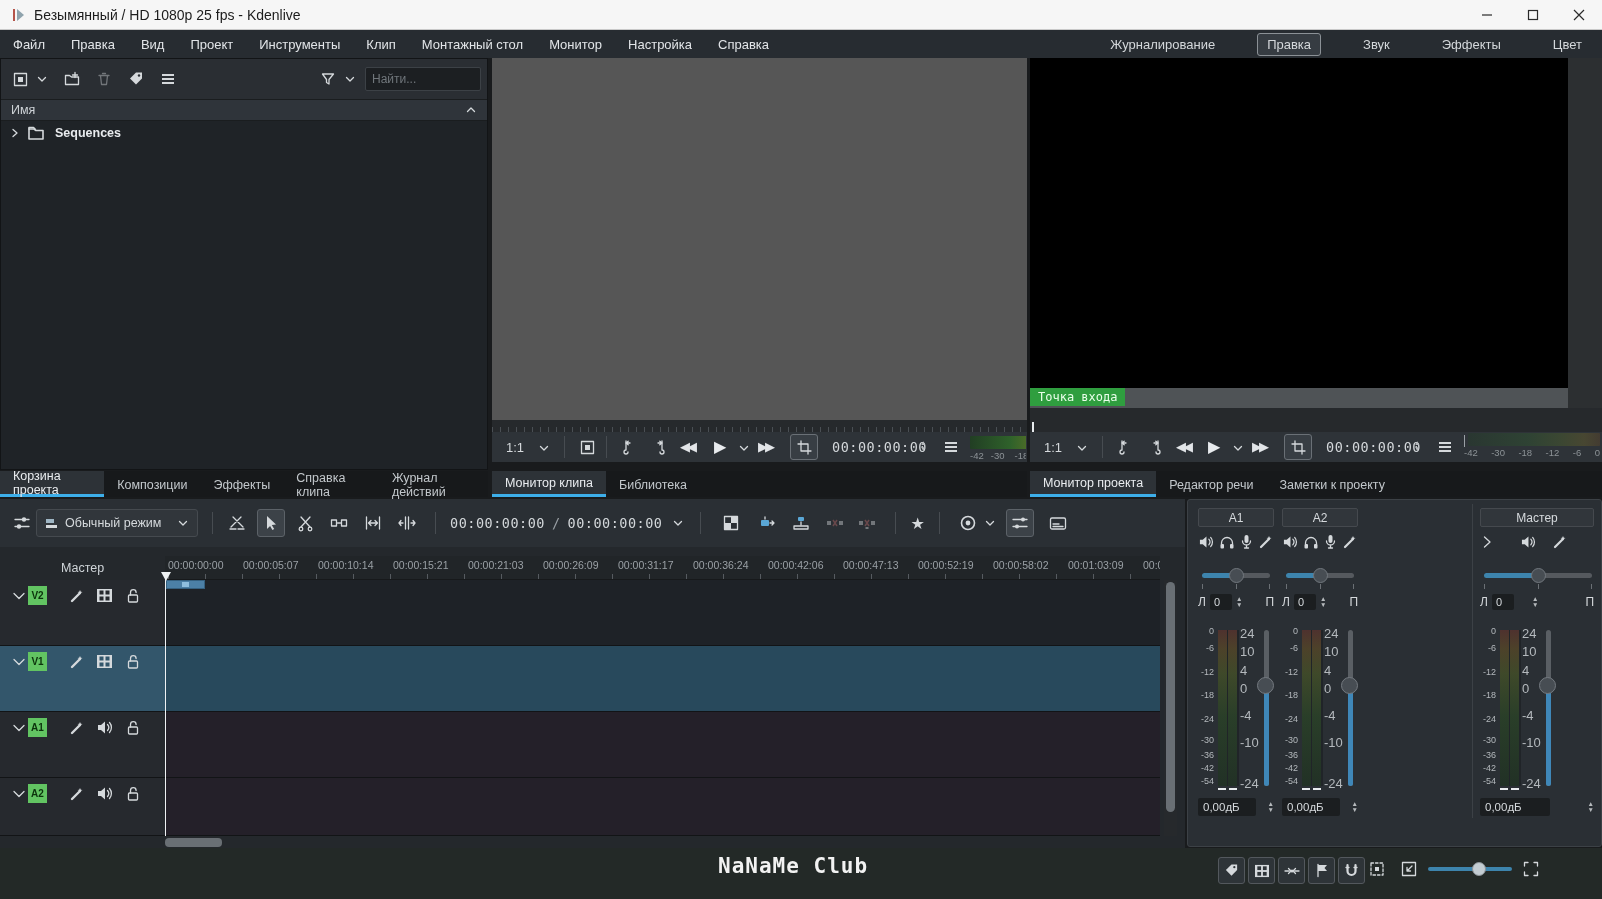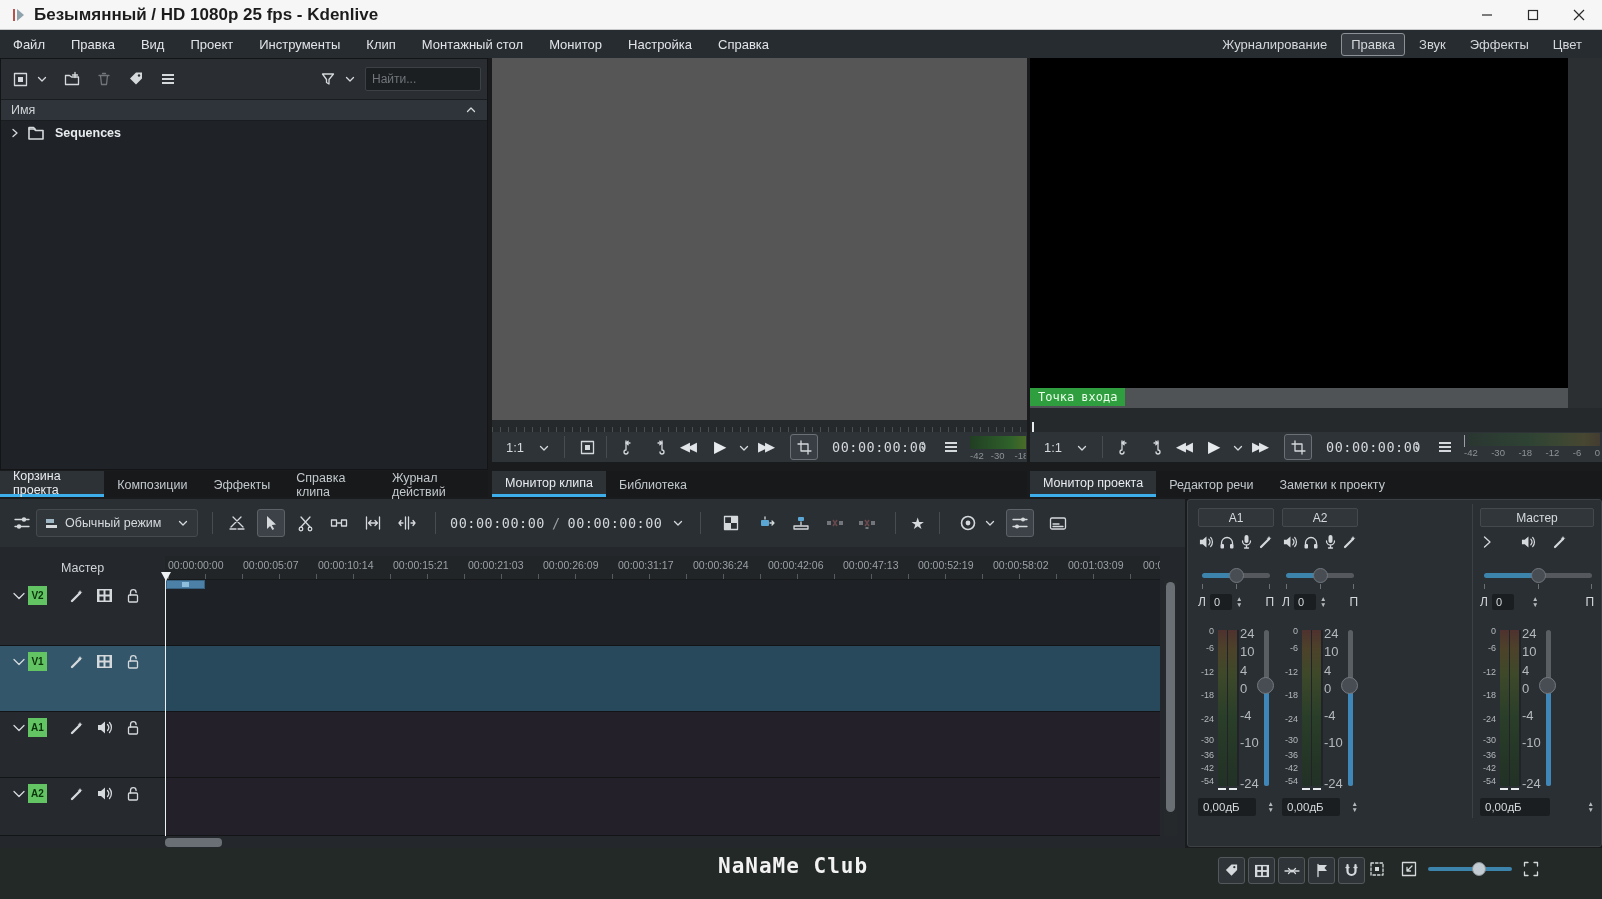--- a/index.html
+++ b/index.html
@@ -11,28 +11,28 @@
   .row { display:flex; align-items:center; }
   svg { display:block; }
   .ic { stroke:#d5d9dc; fill:none; stroke-width:1.3; stroke-linecap:round; stroke-linejoin:round; }
   .icf { fill:#d5d9dc; stroke:none; }
   .dim { opacity:.42; }
   .sep-v { width:1px; height:22px; background:#474c51; }
 
   
   .titlebar { left:0; top:0; width:1602px; height:30px; background:#f6f6f6; color:#1c1c1c;
               display:flex; align-items:center; border-bottom:1px solid #c9c9c9; }
-  .titlebar .tlabel { margin-left:8px; font-size:17px;font-weight:bold; }
+  .titlebar .tlabel { margin-left:8px; font-size:14px; }
   .winbtns { margin-left:auto; display:flex; }
   .winbtn { width:46px; height:29px; display:flex; align-items:center; justify-content:center; }
 
   
   .menubar { left:0; top:30px; width:1602px; height:28px; background:#272c31; display:flex; align-items:center; }
   .menu-item { padding:5px 13px; color:#e2e5e8; font-size:13px; }
-  .wsp { margin-left:auto; display:flex; align-items:center; padding-right:10px; }
+  .wsp { margin-left:auto; display:flex; align-items:center; padding-right:10px;gap:28px; }
   .wsp-tab { padding:3px 9px; margin-left:4px; color:#d4d8db; border:1px solid transparent; border-radius:3px; }
   .wsp-tab.active { border-color:#8b9196; background:#363c42; }
 
   
   .panel { background:#2a2e33; }
   .tabbar { background:#17191b; display:flex; align-items:stretch; }
   .tab { padding:5px 13px 4px 13px; color:#c3c8cc; font-size:12.5px; display:flex; align-items:center; }
   .tab.active { background:#2d3237; border-bottom:3px solid #3daee9; color:#eaedf0; }
 
   

